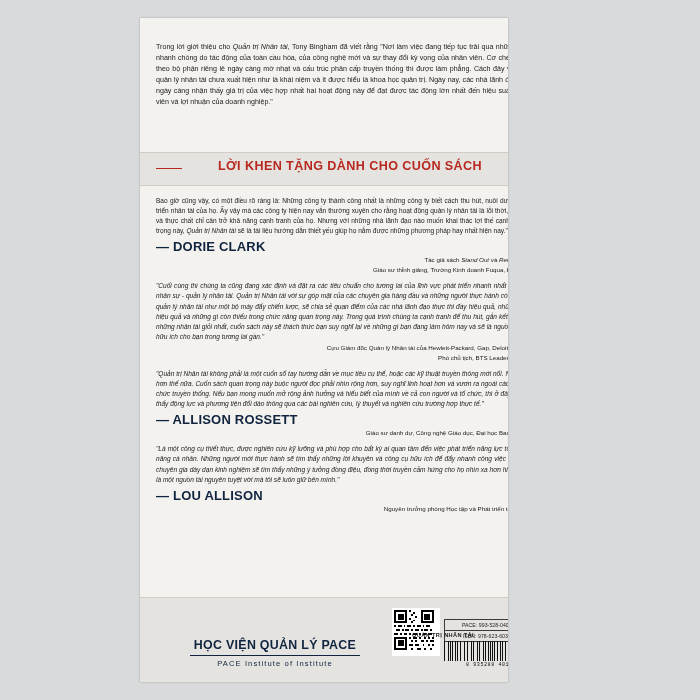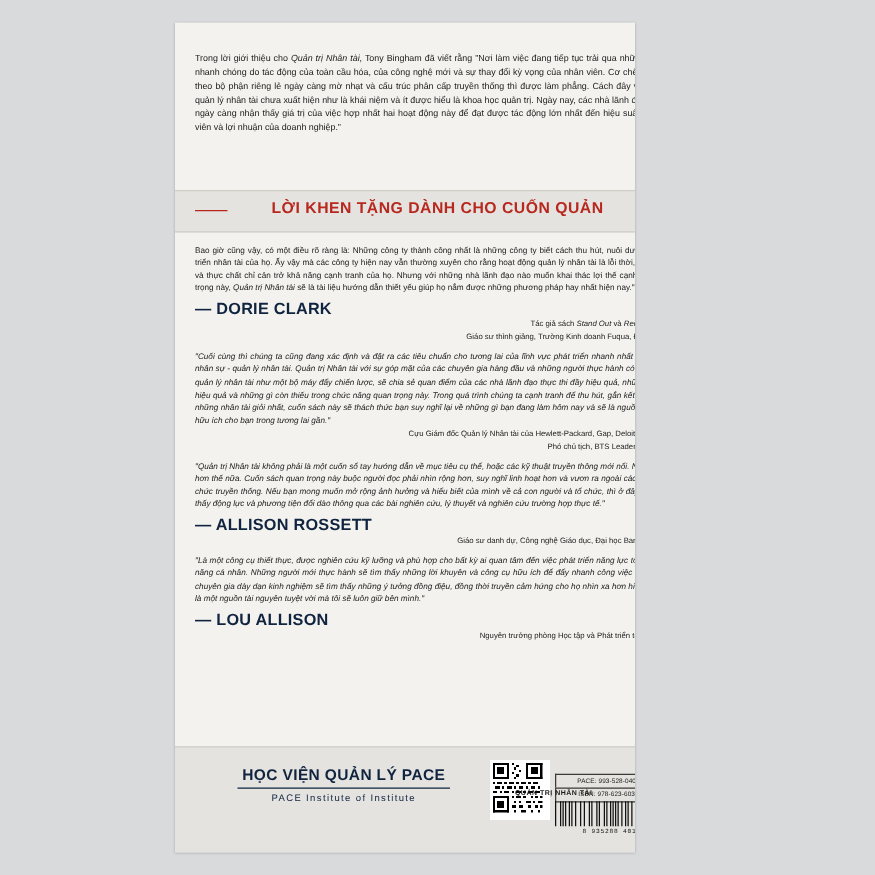--- a/index.html
+++ b/index.html
@@ -107,21 +107,21 @@
     left: 0;
     bottom: 0;
     width: 420px;
     height: 84px;
     background: #e4e3df;
     border-top: 1px solid #cfcdc6;
   }
   .publisher {
     position: absolute;
     left: 30px;
-    bottom: 39px;
+    bottom: 14px;
     width: 210px;
     text-align: center;
   }
   .publisher .pname {
     font-size: 12.4px;
     font-weight: bold;
     color: #10243f;
     letter-spacing: 0.3px;
   }
   .publisher .rule {
@@ -212,21 +212,21 @@
 
 <div class="page">
 
   <div class="intro">
     <span>Trong lời giới thiệu cho </span><span class="it">Quản trị Nhân tài</span><span>, Tony Bingham đã viết rằng "Nơi làm việc đang tiếp tục trải qua những thay đổi nhanh chóng do tác động của toàn cầu hóa, của công nghệ mới và sự thay đổi kỳ vọng của nhân viên. Cơ chế hoạt động theo bộ phận riêng lẻ ngày càng mờ nhạt và cấu trúc phân cấp truyền thống thì được làm phẳng. Cách đây vài thập kỷ, quản lý nhân tài chưa xuất hiện như là khái niệm và ít được hiểu là khoa học quản trị. Ngày nay, các nhà lãnh đạo cấp cao ngày càng nhận thấy giá trị của việc hợp nhất hai hoạt động này để đạt được tác động lớn nhất đến hiệu suất của nhân viên và lợi nhuận của doanh nghiệp."</span>
   </div>
 
   <div class="banner">
     <div class="banner-rule left"></div>
     <div class="banner-rule right"></div>
-    <div class="banner-title">LỜI KHEN TẶNG DÀNH CHO CUỐN QUẢN</div>
+    <div class="banner-title">LỜI KHEN TẶNG DÀNH CHO CUỐN SÁCH</div>
   </div>
 
   <div class="quotes" id="quotes-container">
       <div class="quote">
         <p><span style="font-style: normal;">Bao giờ cũng vậy, có một điều rõ ràng là: Những công ty thành công nhất là những công ty biết cách thu hút, nuôi dưỡng và phát triển nhân tài của họ. Ấy vậy mà các công ty hiện nay vẫn thường xuyên cho rằng hoạt động quản lý nhân tài là lỗi thời, làm cho có, và thực chất chỉ cản trở khả năng cạnh tranh của họ. Nhưng với những nhà lãnh đạo nào muốn khai thác lợi thế cạnh tranh quan trọng này, </span><span style="font-style: italic;">Quản trị Nhân tài</span><span style="font-style: normal;"> sẽ là tài liệu hướng dẫn thiết yếu giúp họ nắm được những phương pháp hay nhất hiện nay."</span></p>
         <div class="name">— DORIE CLARK</div>
         <div class="role"><span>Tác giả sách </span><span class="it">Stand Out</span><span> và </span><span class="it">Reinventing You</span></div>
         <div class="role"><span>Giáo sư thỉnh giảng, Trường Kinh doanh Fuqua, Đại học Duke</span></div>
       </div>
       <div class="quote">

